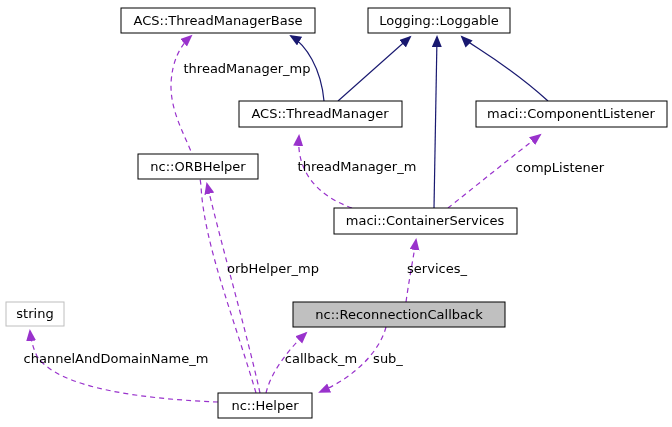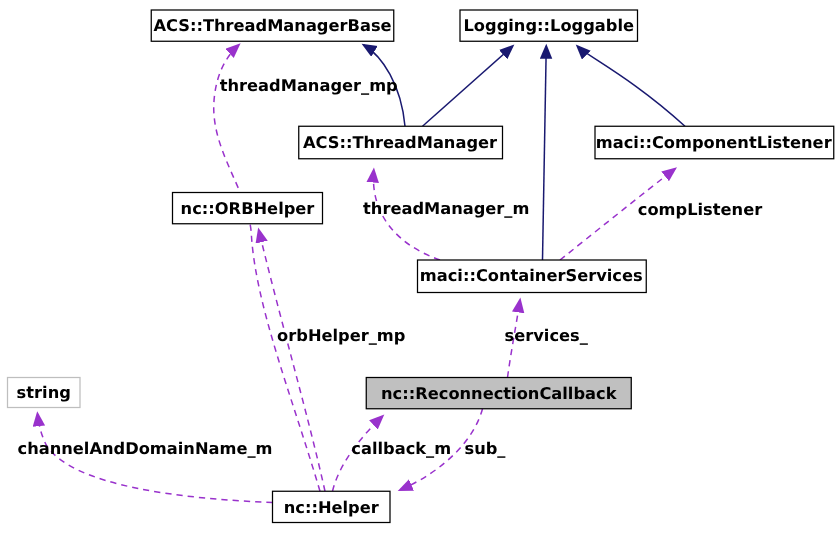--- a/index.html
+++ b/index.html
@@ -2,21 +2,20 @@
 <html><head>
 <meta charset="utf-8">
 <style>
   html,body{margin:0;padding:0;background:#ffffff;}
   .canvas{
     position:relative;
     width:672px;height:427px;
     background:#ffffff;
     font-family:"DejaVu Sans", "Liberation Sans", sans-serif;
     overflow:hidden;
-    font-weight:bold;
   }
   svg text{
     font-family:"DejaVu Sans", "Liberation Sans", sans-serif;
     font-size:13px;
     fill:#000000;
   }
   svg .edge-label{font-size:13px;}
 </style>
 </head>
 <body>

